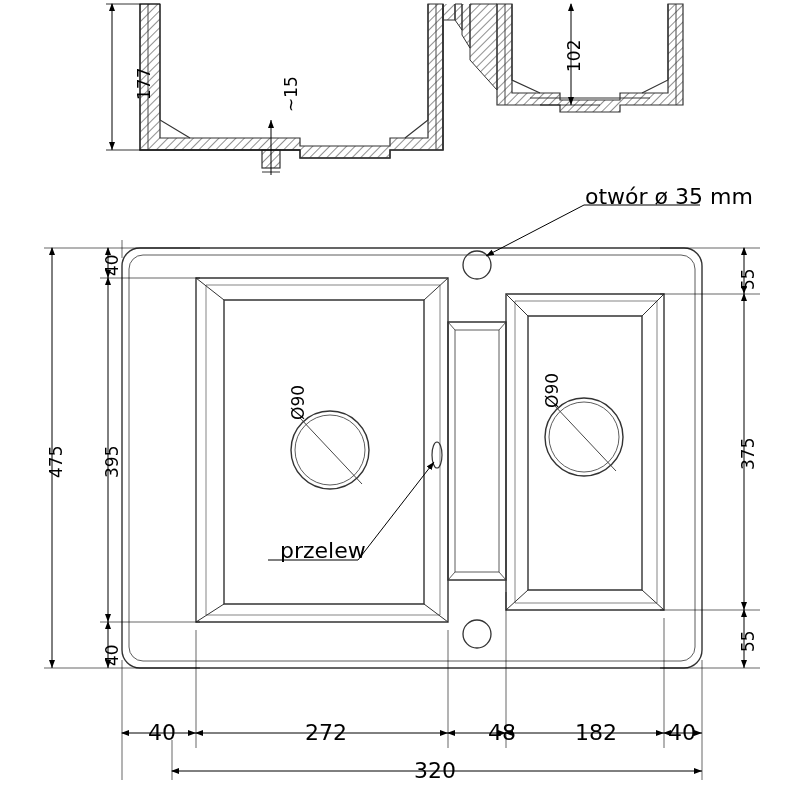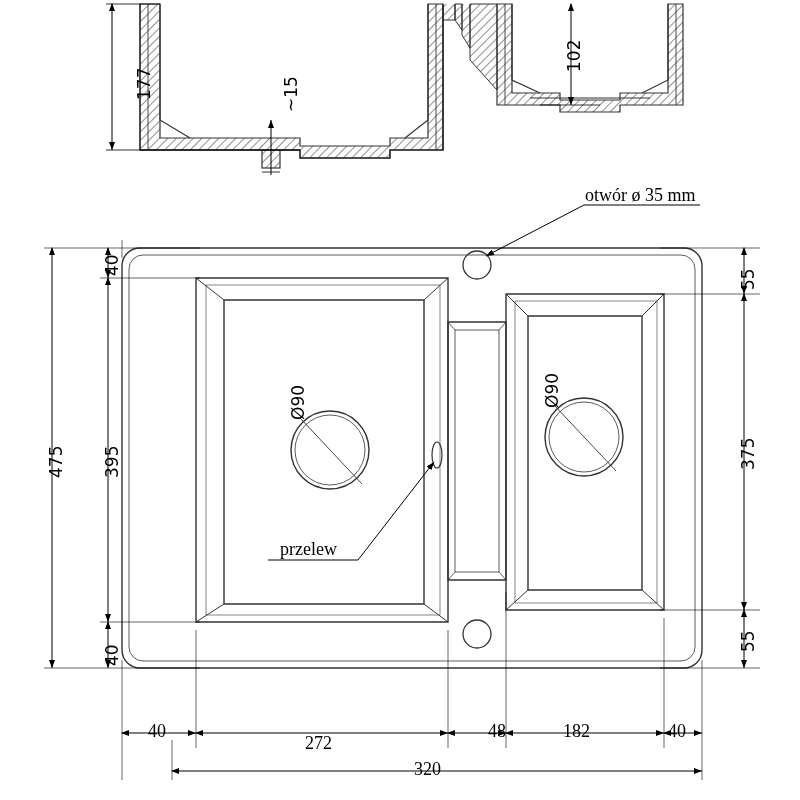--- a/index.html
+++ b/index.html
@@ -32,22 +32,21 @@
     font-size: 17px;
     color: #000;
     white-space: nowrap;
     line-height: 1;
   }
   .lbl.rot {
     transform-origin: 0 0;
     transform: rotate(-90deg);
   }
   .lbl.big {
-    font-size: 18px;
-    font-family: Liberation Serif, serif;
+    font-size: 22px;
   }
 </style>
 </head>
 <body>
 
 <div id="stage">
 
   <svg class="drawing" viewBox="0 0 800 800">
     <defs>
       <pattern id="hatch" width="6" height="6" patternUnits="userSpaceOnUse" patternTransform="rotate(45)">
@@ -246,19 +245,19 @@
   <div class="lbl rot" style="left:48px; top:478px;">475</div>
   <div class="lbl rot" style="left:104px; top:478px;">395</div>
   <div class="lbl rot" style="left:104px; top:276px;">40</div>
   <div class="lbl rot" style="left:104px; top:666px;">40</div>
 
   <div class="lbl rot" style="left:740px; top:470px;">375</div>
   <div class="lbl rot" style="left:740px; top:290px;">55</div>
   <div class="lbl rot" style="left:740px; top:652px;">55</div>
 
   <div class="lbl big" style="left:148px; top:722px;">40</div>
-  <div class="lbl big" style="left:305px; top:722px;margin-top:12px;">272</div>
+  <div class="lbl big" style="left:305px; top:722px;">272</div>
   <div class="lbl big" style="left:488px; top:722px;">48</div>
-  <div class="lbl big" style="left:563px; top:722px;">182</div>
+  <div class="lbl big" style="left:575px; top:722px;">182</div>
   <div class="lbl big" style="left:668px; top:722px;">40</div>
   <div class="lbl big" style="left:414px; top:760px;">320</div>
 
 </div>
 
 </body></html>

